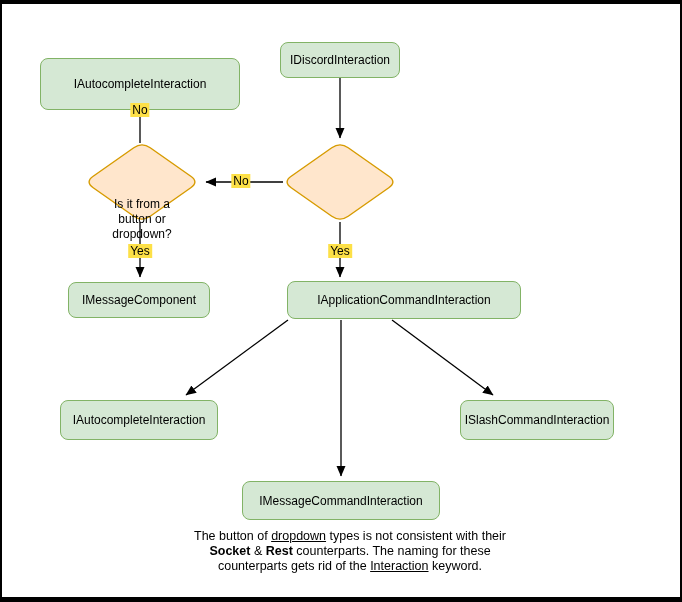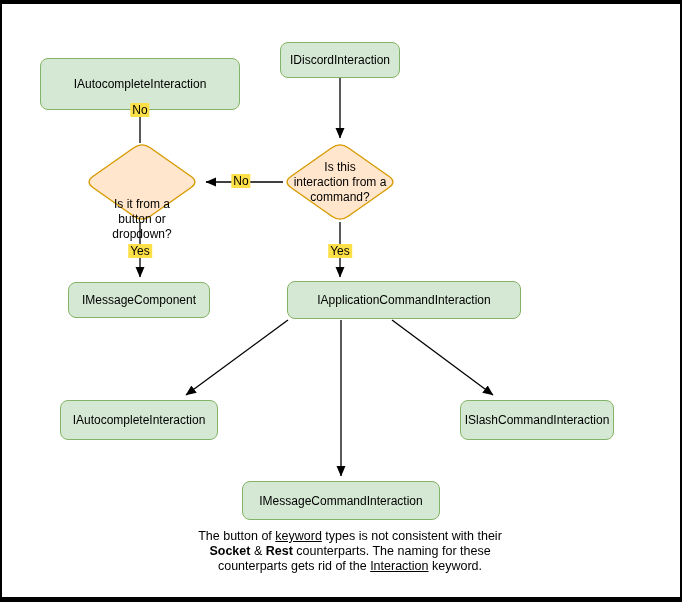--- a/index.html
+++ b/index.html
@@ -109,32 +109,29 @@
   <div class="node" style="left:60px; top:400px; width:158px; height:40px;">IAutocompleteInteraction</div>
 
   <div class="node" style="left:460px; top:400px; width:154px; height:40px;">ISlashCommandInteraction</div>
 
   <div class="node" style="left:242px; top:481px; width:198px; height:39px;">IMessageCommandInteraction</div>
 
   <div class="decision-label" style="left:142px; top:182px;margin-top:37px;">Is it from a
 button or
 dropdown?</div>
 
-  <div class="decision-label" style="left:340px; top:182px;">Is this
-interaction from a
-command?</div>
 
   <div class="edge-label" style="left:140px; top:110px;">No</div>
 
   <div class="edge-label" style="left:241px; top:181px;">No</div>
 
   <div class="edge-label" style="left:140px; top:251px;">Yes</div>
 
   <div class="edge-label" style="left:340px; top:251px;">Yes</div>
 
   <div class="note">
-    <div><span>The button of </span><span class="u">keyword</span><span> types is not consistent with their</span></div>
+    <div><span>The button of </span><span class="u">dropdown</span><span> types is not consistent with their</span></div>
     <div><span class="b">Socket</span><span> &amp; </span><span class="b">Rest</span><span> counterparts. The naming for these</span></div>
     <div><span>counterparts gets rid of the </span><span class="u">Interaction</span><span> keyword.</span></div>
   </div>
 
   <div class="frame"></div>
 </div>
 
 </body></html>

